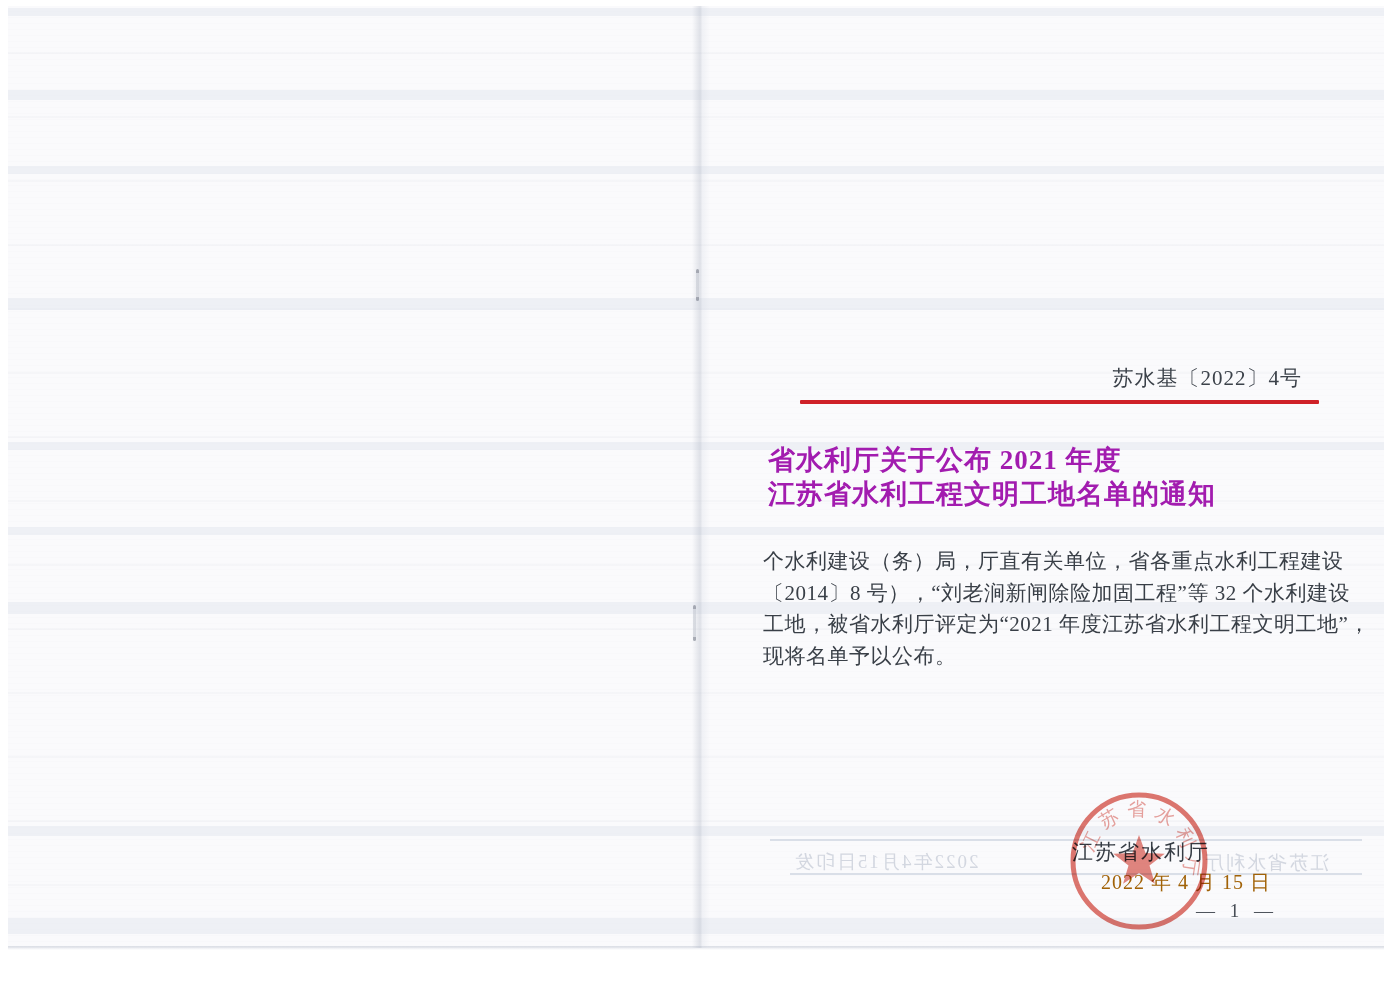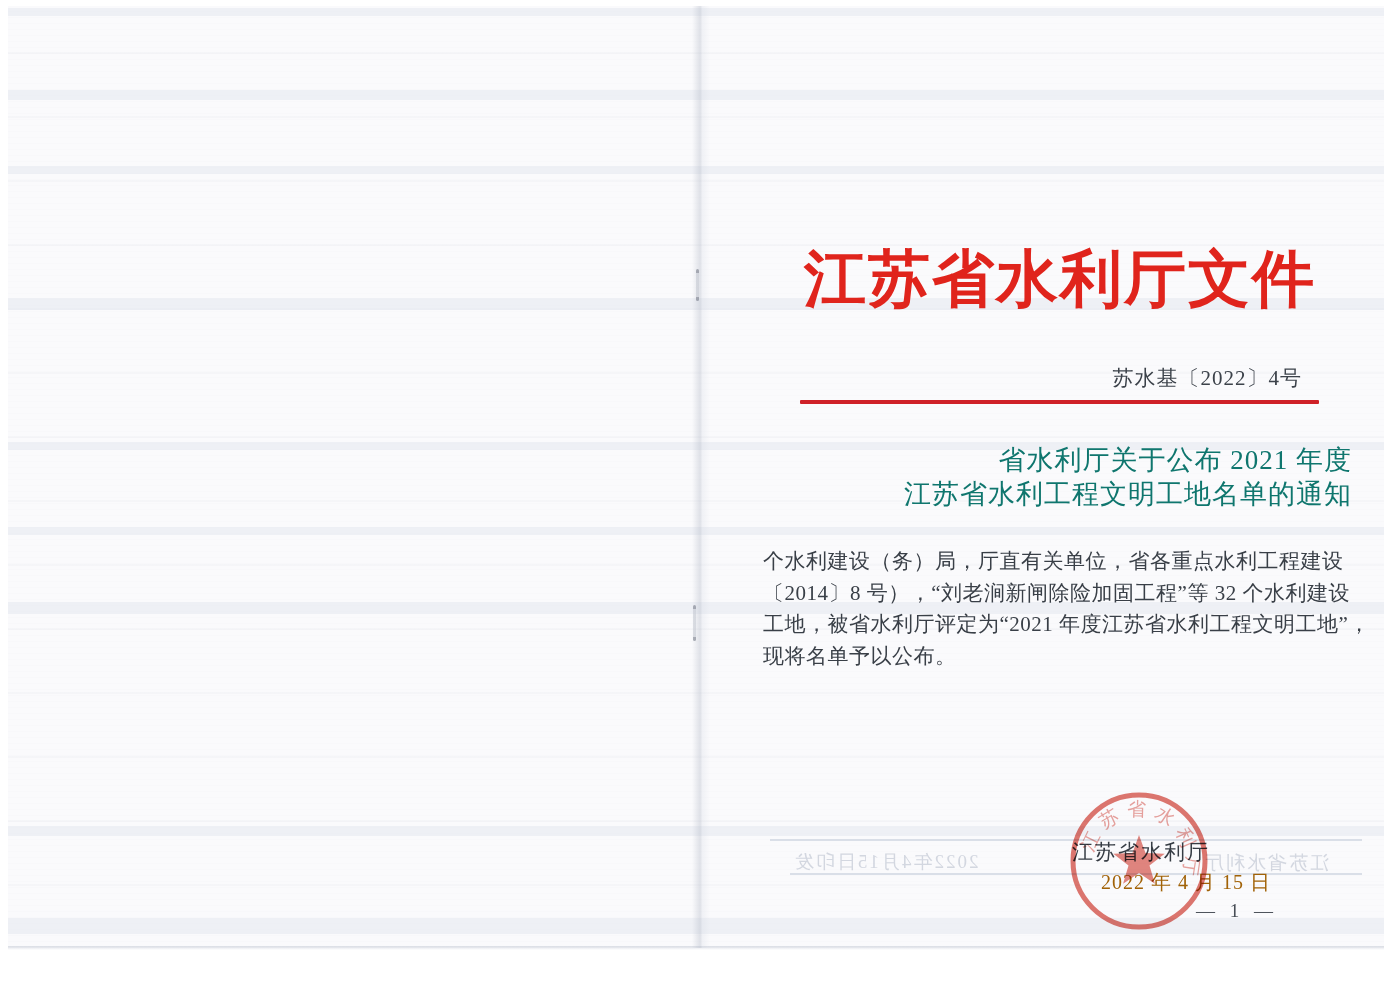--- a/index.html
+++ b/index.html
@@ -43,22 +43,22 @@
   .doc-number{
     position:absolute;left:778px;top:364px;width:524px;
     color:#3c424a;font-size:21px;text-align:right;letter-spacing:1px;
   }
   .red-rule{
     position:absolute;left:800px;top:400px;width:519px;height:4px;
     background:#cf2128;border-radius:1px;
   }
   .doc-title{
     position:absolute;left:768px;top:443px;width:584px;
-    color:#0f766e;font-size:27px;font-weight:400;line-height:34px;
-    text-align:right;letter-spacing:1px;
+    color:#a21caf;font-size:27px;font-weight:700;line-height:34px;
+    text-align:left;letter-spacing:1px;
   }
   .body-text{
     position:absolute;left:763px;top:546px;width:578px;
     color:#393f47;font-size:21px;line-height:31.5px;letter-spacing:0.5px;
     white-space:nowrap;
   }
   .body-text .ln{height:31.5px;}
   .body-text .indent{padding-left:43px;}
 
   
@@ -101,21 +101,20 @@
     <div class="band" style="top:596px;height:12px;"></div>
     <div class="band" style="top:820px;height:10px;"></div>
     <div class="band" style="top:912px;height:16px;"></div>
   </div>
   <div class="paper-bottom-shadow"></div>
 
   <div class="fold"></div>
   <div class="staple s1"></div>
   <div class="staple s2"></div>
 
-  <div class="org-header">江苏省水利厅文件</div>
 
   <div class="doc-number">苏水基〔2022〕4号</div>
 
   <div class="red-rule"></div>
 
   <div class="doc-title">
     <div>省水利厅关于公布 2021 年度</div>
     <div>江苏省水利工程文明工地名单的通知</div>
   </div>
 

